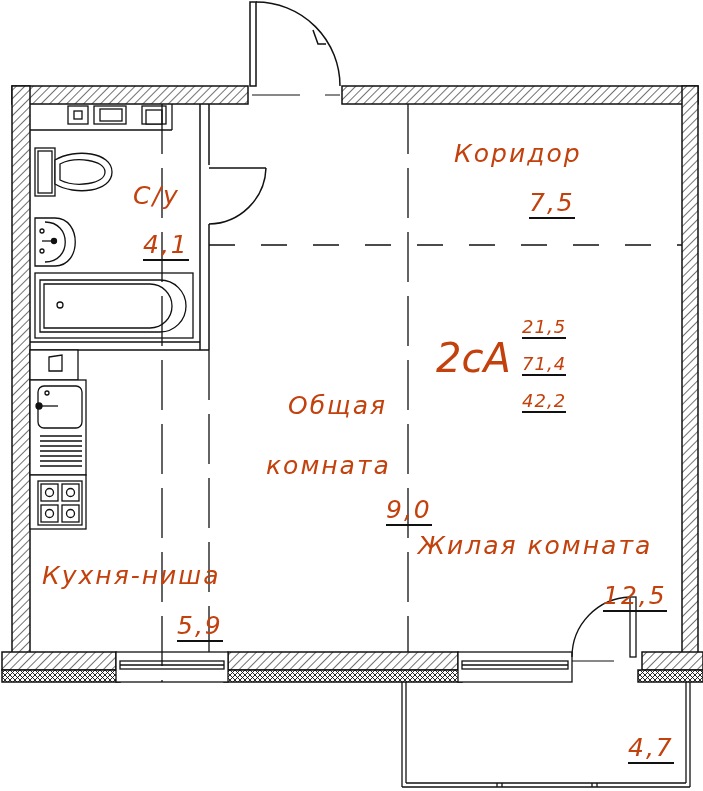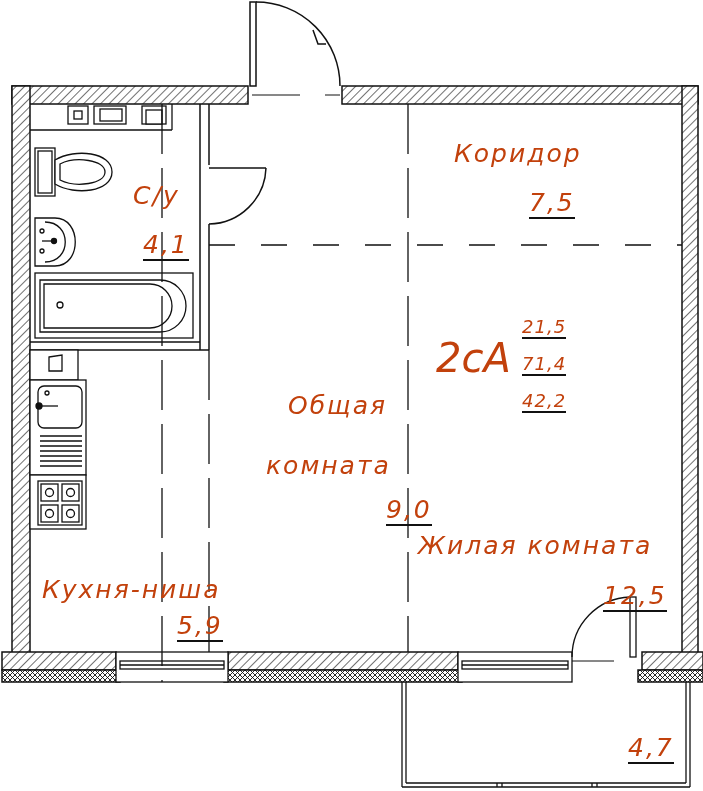--- a/index.html
+++ b/index.html
@@ -182,16 +182,16 @@
 <div class="lbl small" style="left:522px; top:355px;">71,4</div>
 <div class="lbl small" style="left:522px; top:392px;">42,2</div>
 
 <div class="lbl name" style="left:288px; top:393px;text-align:right;">Общая</div>
 <div class="lbl name" style="left:246px; top:453px;margin-left:20px;">комната</div>
 <div class="lbl area" style="left:338px; top:497px;margin-left:48px;">9,0</div>
 
 <div class="lbl name" style="left:418px; top:533px;">Жилая комната</div>
 <div class="lbl area" style="left:603px; top:583px;">12,5</div>
 
-<div class="lbl name" style="left:42px; top:577px;">Кухня-ниша</div>
+<div class="lbl name" style="left:42px; top:563px;">Кухня-ниша</div>
 <div class="lbl area" style="left:177px; top:613px;font-style:italic;">5,9</div>
 
 <div class="lbl area" style="left:628px; top:735px;">4,7</div>
 
 </body></html>

